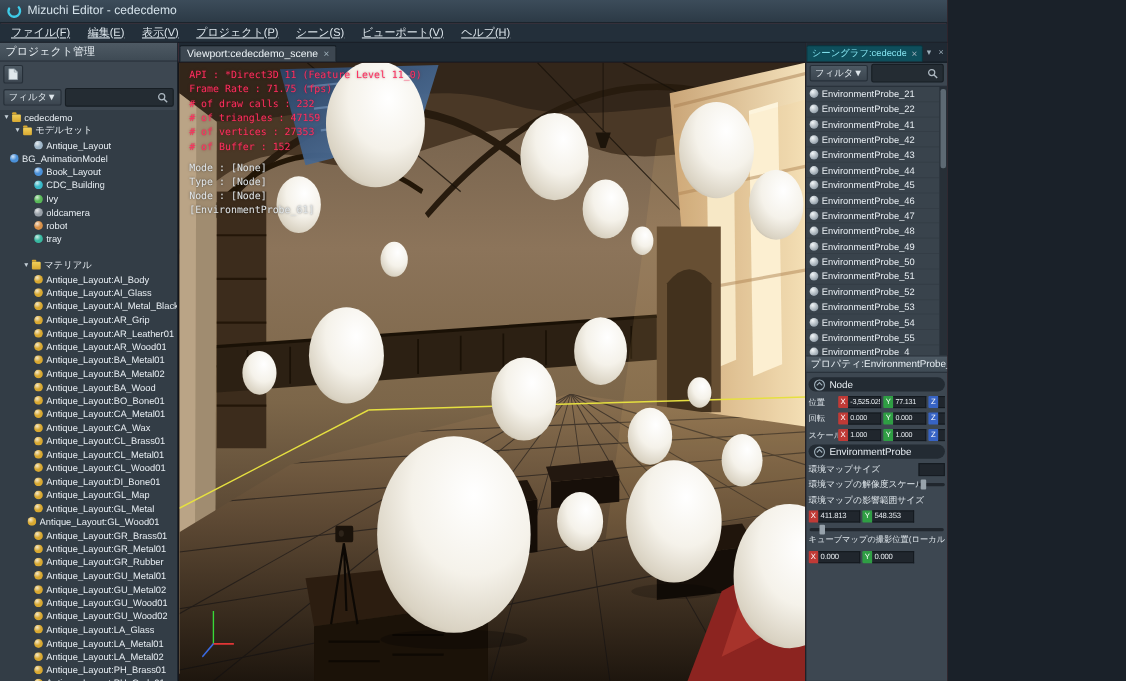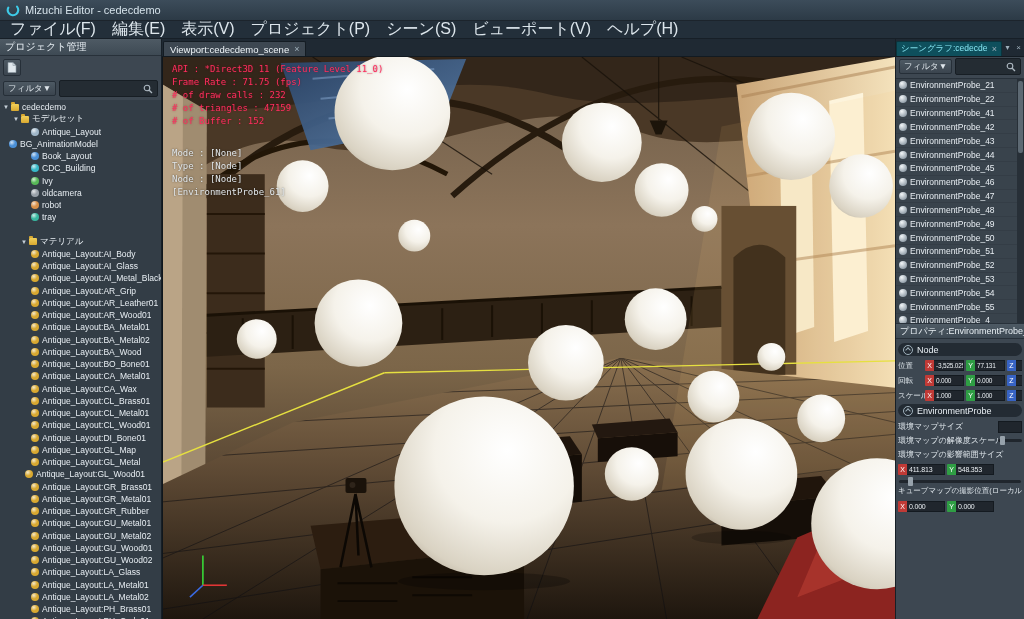--- a/index.html
+++ b/index.html
@@ -1,23 +1,23 @@
 <!DOCTYPE html>
 <html><head>
 <meta charset="utf-8">
 <style>
   html,body{margin:0;padding:0;}
   body{width:1024px;height:619px;overflow:hidden;background:#1a2129;font-family:"Liberation Sans",sans-serif;}
-  .app{width:1024px;height:619px;display:flex;flex-direction:column;background:#ef4444;color:#dfe6eb;font-size:11px;box-shadow:inset 0 0 0 1px #10161c;justify-content:space-between;}
+  .app{width:861px;height:619px;display:flex;flex-direction:column;background:#ef4444;color:#dfe6eb;font-size:11px;box-shadow:inset 0 0 0 1px #10161c;justify-content:space-between;}
   
   .titlebar{height:20px;flex:0 0 20px;display:flex;align-items:center;gap:5px;padding:0 6px;background:linear-gradient(#3c4c5a,#2c3a46);border-bottom:1px solid #1c242c;}
   .logo{width:14px;height:14px;display:inline-flex;}
   .title{font-size:11px;color:#d5e2ea;}
   .menubar{height:17px;flex:0 0 17px;display:flex;align-items:center;background:#232f3a;border-bottom:1px solid #171f27;padding-left:2px;}
-  .menu-item{padding:1px 8px;font-size:16px;color:#dde6ec;cursor:default;}
+  .menu-item{padding:1px 8px;font-size:10px;color:#dde6ec;cursor:default;text-decoration:underline;}
   .main{flex:1;display:flex;min-height:0;}
   
   .left-panel{width:161px;flex:0 0 161px;display:flex;flex-direction:column;background:#3d4751;border-right:1px solid #171f26;min-height:0;}
   .panel-header{height:16px;flex:0 0 16px;background:linear-gradient(#4e5a64,#3e4a54);border-bottom:1px solid #28313a;font-size:10px;display:flex;align-items:center;padding:0 5px;color:#e6edf2;}
   .left-toolbar{height:21px;flex:0 0 21px;display:flex;align-items:center;padding:1px 3px;gap:3px;}
   .tool-btn{width:18px;height:17px;background:linear-gradient(#4d5963,#3b454f);border:1px solid #262f38;border-radius:2px;display:inline-flex;align-items:center;justify-content:center;padding:0;}
   .filter-row{height:19px;flex:0 0 19px;display:flex;align-items:center;gap:3px;padding:0 3px 2px;}
   .filter-btn{height:15px;background:linear-gradient(#4d5963,#3b454f);border:1px solid #262f38;border-radius:2px;color:#dfe6eb;font-size:8.5px;padding:0 4px;font-family:inherit;white-space:nowrap;}
   .search-box{flex:1;height:15px;background:#242c33;border:1px solid #171e24;border-radius:2px;display:flex;align-items:center;min-width:0;}
   .search-input{flex:1;min-width:0;background:transparent;border:none;outline:none;color:#dfe6eb;font-size:9px;padding:0 3px;height:100%;font-family:inherit;}
@@ -488,20 +488,21 @@
             <path d="M40,532 V502" stroke="#38d838"></path>
             <path d="M40,532 H64" stroke="#e23636"></path>
             <path d="M40,532 L27,544" stroke="#3a6ae2"></path>
           </g>
         </svg>
         <div class="dbg" id="dbg">
             <div>API : *Direct3D 11 (Feature Level 11_0)</div>
             <div>Frame Rate : 71.75 (fps)</div>
             <div># of draw calls : 232</div>
             <div># of triangles : 47159</div>
+            <div># of vertices : 27353</div>
             <div># of Buffer : 152</div>
           </div>
         <div class="pick" id="pick">
             <div>Mode : [None]</div>
             <div>Type : [Node]</div>
             <div>Node : [Node]</div>
             <div>[EnvironmentProbe_61]</div>
           </div>
       </div>
     </div>

